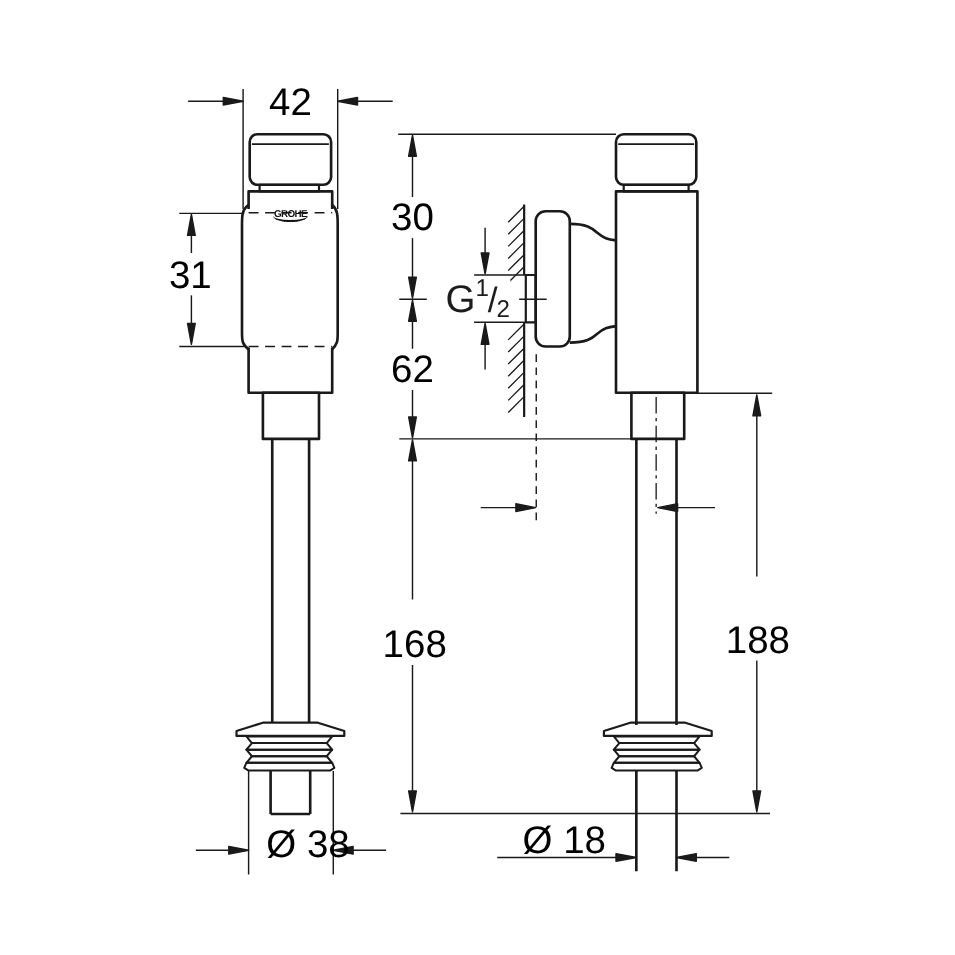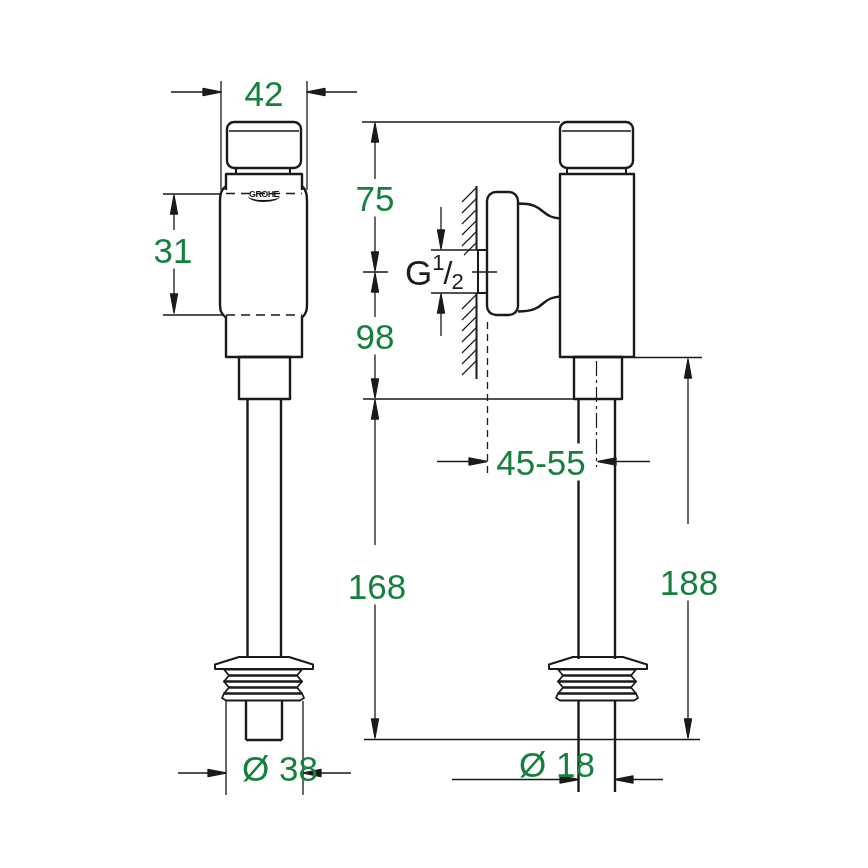--- a/index.html
+++ b/index.html
@@ -3,21 +3,21 @@
 <meta charset="utf-8">
 <style>
   html,body{margin:0;padding:0;background:#fff;}
   .canvas{
     position:relative;width:868px;height:868px;background:#fff;
     font-family:"Liberation Sans", sans-serif;color:#1c1c1c;overflow:hidden;
   }
   .canvas svg{position:absolute;left:0;top:0;}
   .dim-label{
     position:absolute;transform:translate(-50%,-50%);
-    font-size:35px;line-height:1;color:#15803d;white-space:nowrap;
+    font-size:35px;line-height:1;color:#000000;white-space:nowrap;
     background:#fff;padding:1px 2px;
   }
   .dim-label.nobg{background:transparent;padding:0;}
   .thread-label{
     position:absolute;transform:translate(0,-50%);
     font-size:35px;line-height:1;color:#1c1c1c;white-space:nowrap;background:#fff;
     display:flex;align-items:center;
   }
   .thread-label .sup{font-size:22px;position:relative;top:-10px;}
   .thread-label .slash{font-size:32px;position:relative;top:0px;margin:0 -1px;}
@@ -134,27 +134,26 @@
       <g>
         <path d="M452,779.5 H560 M633,779.5 H663"></path>
         <path d="M578.5,779.5 L560,776 L560,783 Z M615,779.5 L633,776 L633,783 Z" fill="#1a1a1a"></path>
       </g>
     </g>
   </g>
 </svg>
 
 <div class="dim-label nobg" style="left:264px;top:93px;">42</div>
 <div class="dim-label" style="left:173px;top:250px;">31</div>
-<div class="dim-label" style="left:375px;top:198px;">75</div>
-<div class="dim-label" style="left:375px;top:336px;">98</div>
-<div class="dim-label" style="left:541px;top:462px;">45-55</div>
+<div class="dim-label" style="left:375px;top:198px;">30</div>
+<div class="dim-label" style="left:375px;top:336px;">62</div>
 <div class="dim-label" style="left:377px;top:570px;margin-top:16px;">168</div>
 <div class="dim-label" style="left:689px;top:582px;">188</div>
 <div class="dim-label nobg" style="left:264px;top:768px;padding-left:32px;">Ø 38</div>
-<div class="dim-label nobg" style="left:513px;top:764px;margin-left:44px;">Ø 18</div>
+<div class="dim-label nobg" style="left:513px;top:764px;">Ø 18</div>
 
 <div class="thread-label" style="left:405px;top:272px;">
   <span>G</span>
       <span class="sup">1</span>
       <span class="slash">/</span>
       <span class="sub">2</span>
 </div>
 
 <div class="brand-logo" style="left:264px;top:196px;">GROHE</div>
 

